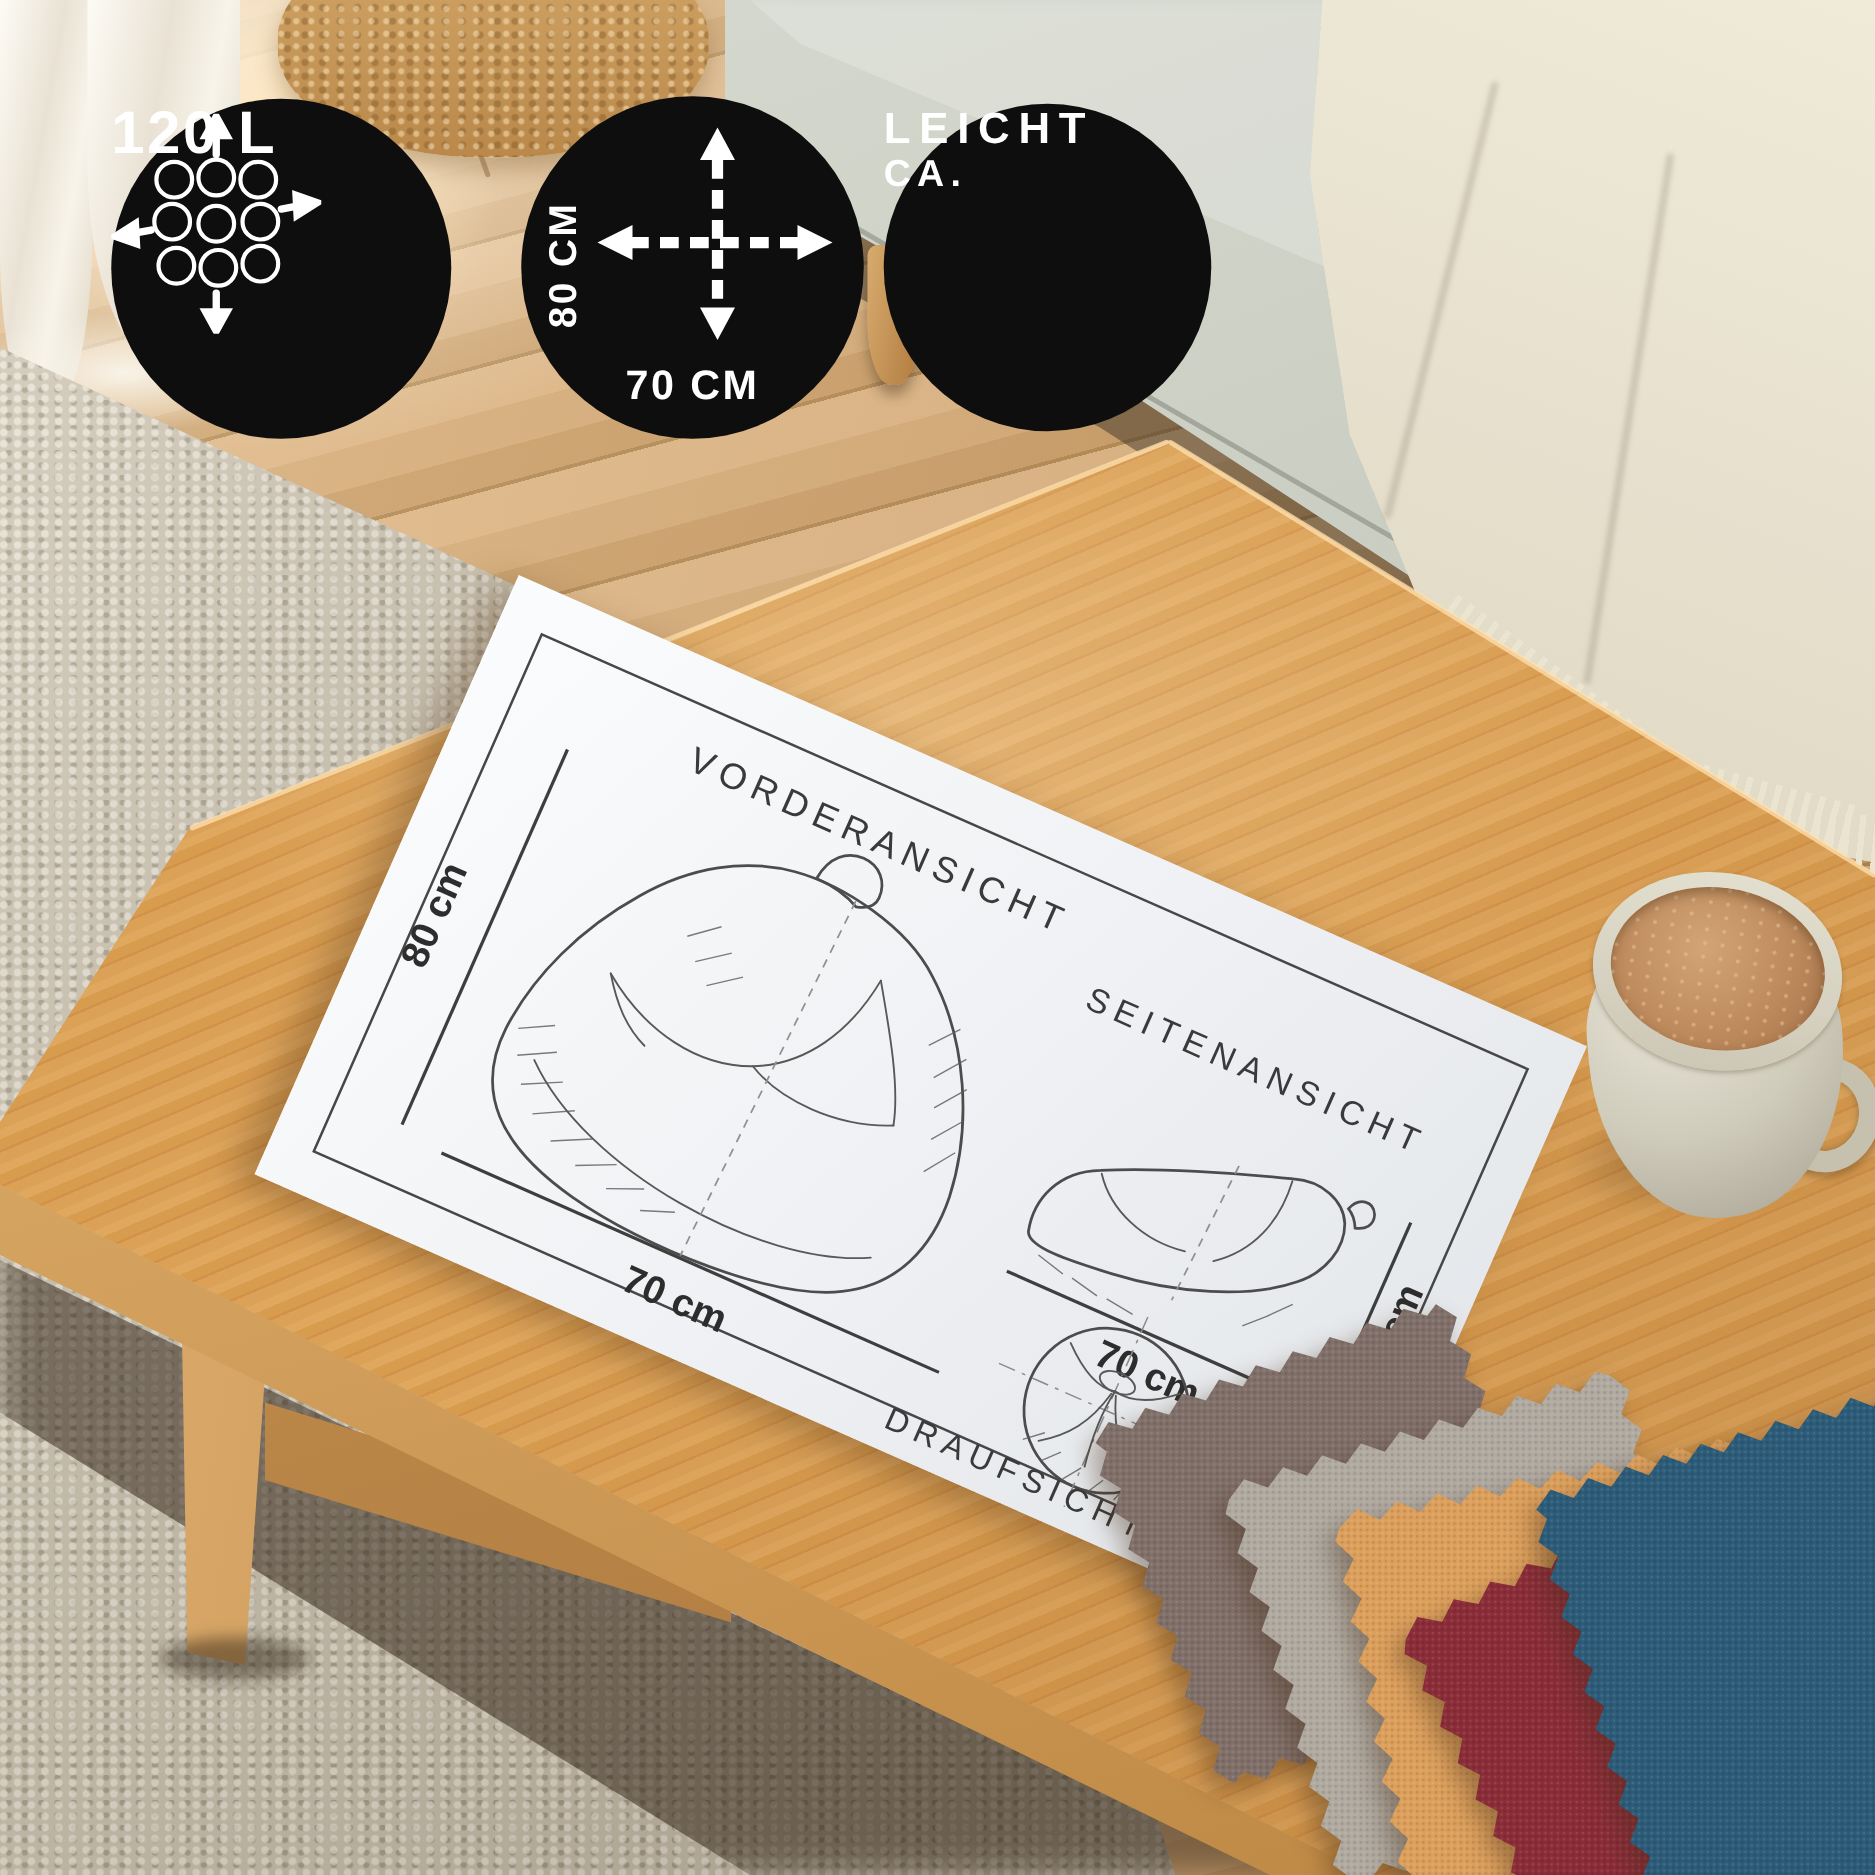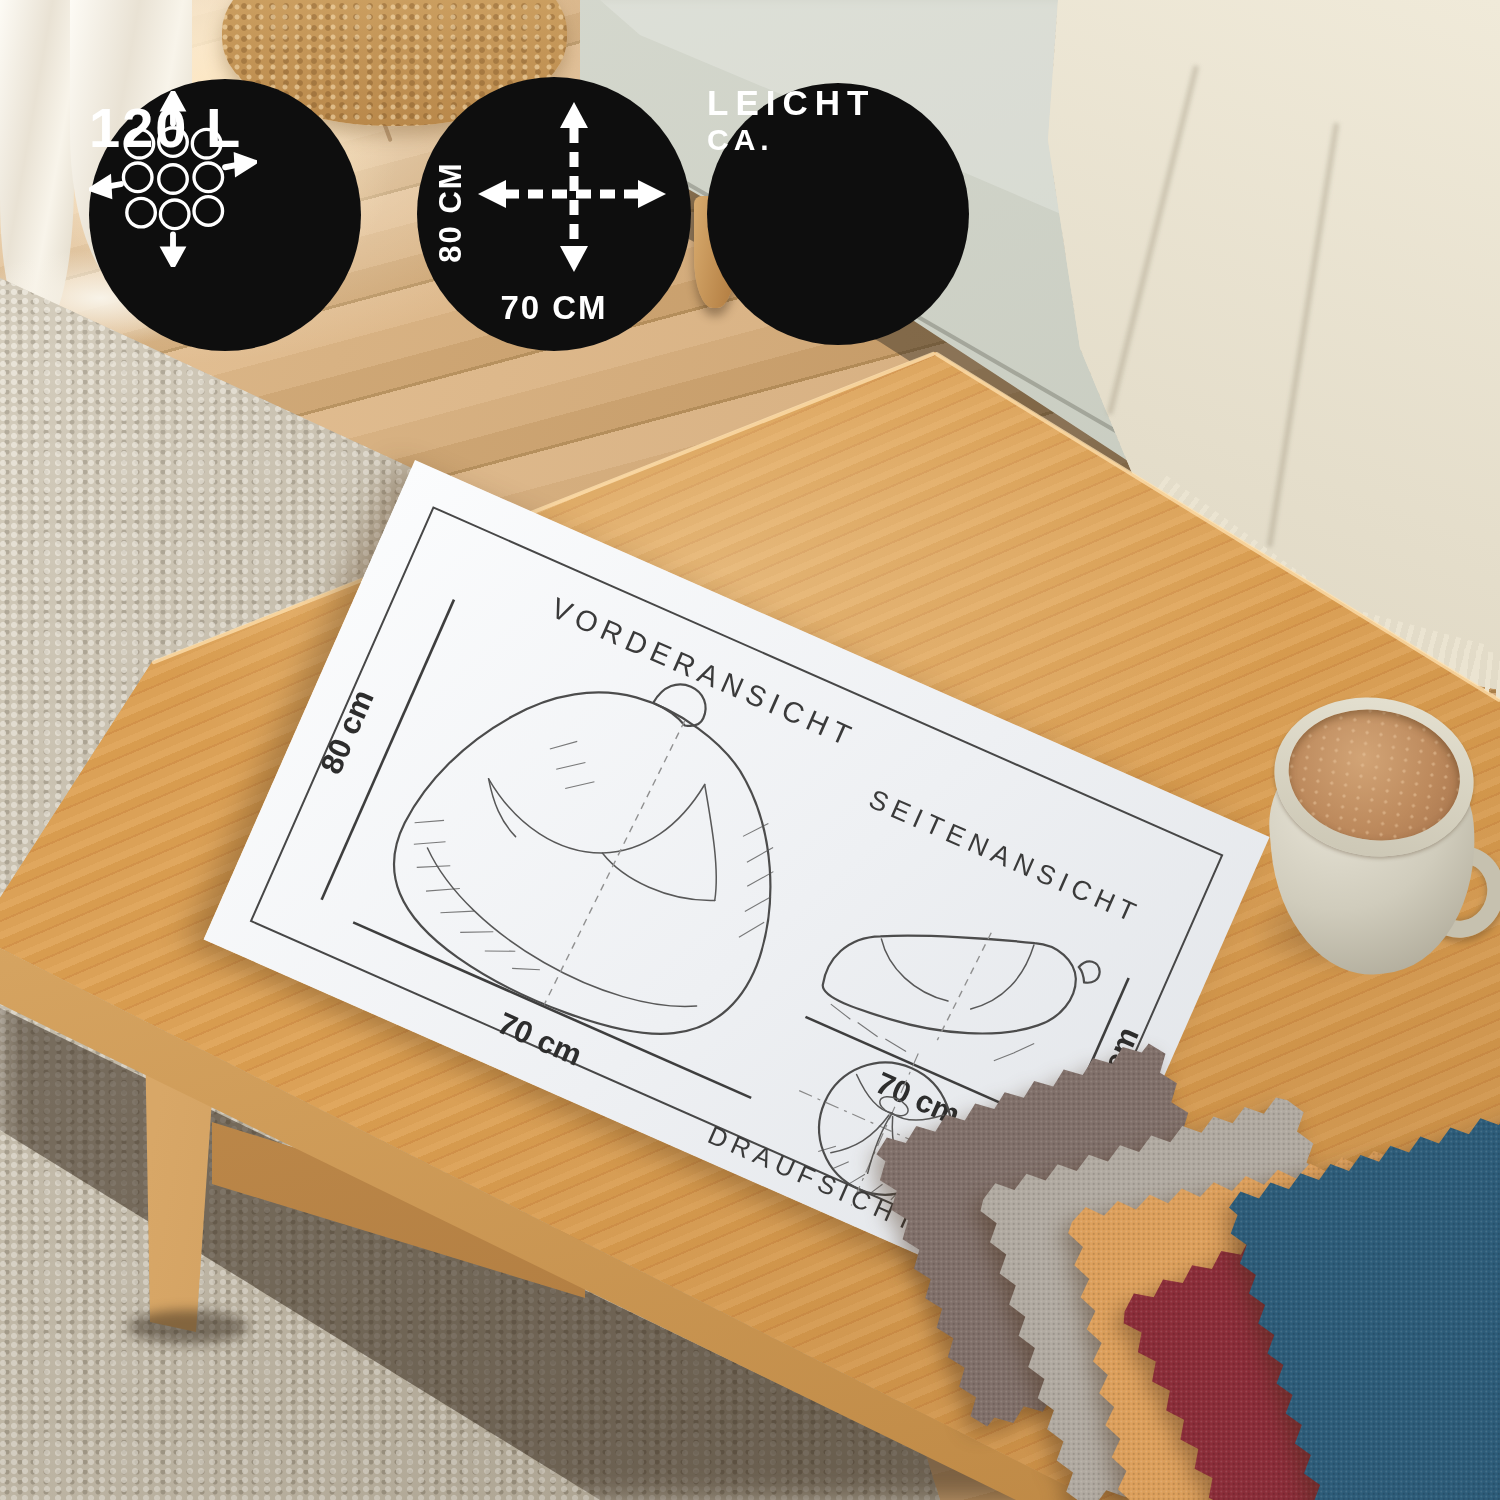--- a/index.html
+++ b/index.html
@@ -141,21 +141,21 @@
 
   
   #swatches{left:0;top:0;width:1500px;height:1500px;}
 
   
   .badge{border-radius:50%;background:#0e0e0e;color:#fff;text-align:center;}
   .b1{left:89px;top:79px;width:272px;height:272px;}
   .b2{left:417px;top:77px;width:274px;height:274px;}
   .b3{left:707px;top:83px;width:262px;height:262px;}
   .b1 svg{position:static;display:block;margin:12px auto 0;}
-  .b1-label{position:static;display:block;font-size:56px;font-weight:800;letter-spacing:2px;margin-top:16px;}
+  .b1-label{position:static;display:block;font-size:48px;font-weight:800;letter-spacing:2px;margin-top:0;}
   .b2 svg{left:0;top:0;width:274px;height:274px;}
   .b2-side{left:-30px;top:117px;width:128px;text-align:center;transform:rotate(-90deg);
     font-size:31px;font-weight:700;letter-spacing:2px;}
   .b2-bottom{left:0;right:0;bottom:24px;font-size:33px;font-weight:700;letter-spacing:2px;}
   .b3-l1{position:static;display:block;padding-top:40px;font-size:30px;letter-spacing:5px;font-weight:600;}
   .b3-l2{position:static;display:block;font-size:58px;font-weight:800;letter-spacing:1px;margin:4px 0 2px;}
   .b3-l3{position:static;display:block;font-size:35px;letter-spacing:7px;font-weight:600;}
 </style>
 </head>
 <body>

